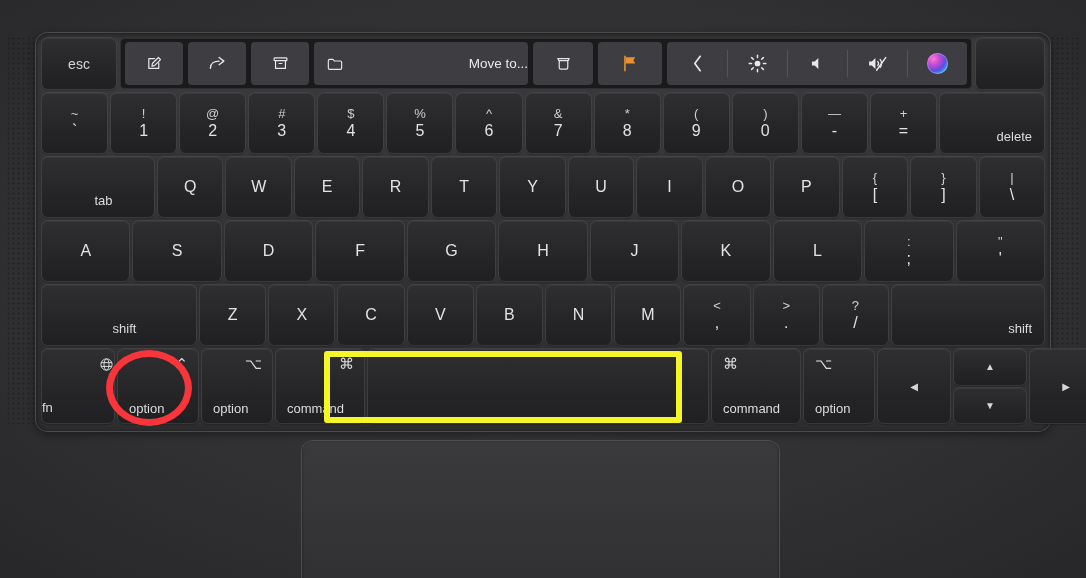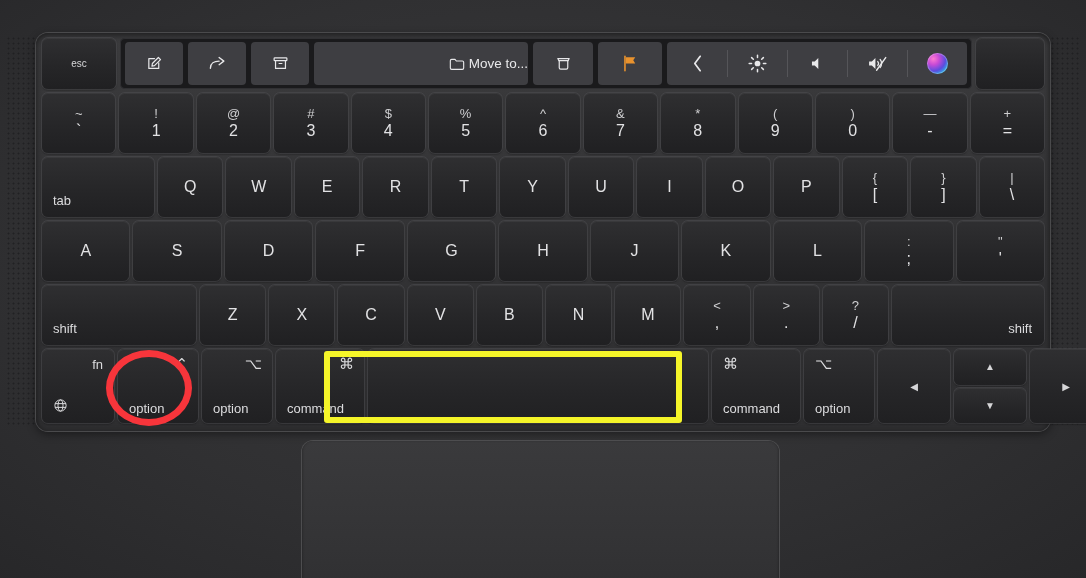--- a/index.html
+++ b/index.html
@@ -93,21 +93,21 @@
     color: #cfcfd1;
   }
   .key .bot {
     font-size: 16px;
     line-height: 1;
     color: #e2e2e4;
   }
 
   
   .key.corner {
-    justify-content: flex-start;
+    justify-content: center;
     align-items: flex-end;
     padding: 0 0 9px 11px;
     font-size: 13px;
     color: #dcdcde;
   }
   .key.corner-right {
     justify-content: flex-end;
     align-items: flex-end;
     padding: 0 12px 9px 0;
     font-size: 13px;
@@ -132,21 +132,21 @@
     height: 100%;
     display: flex;
     align-items: center;
     justify-content: center;
     color: #e8e8ea;
     font-size: 13px;
   }
   .tb-icon { flex: 0 0 58px; }
   .tb-moveto {
     flex: 1 1 auto;
-    justify-content: flex-end;
+    justify-content: space-between;
     padding-left: 13px;
     gap: 4px;
     font-size: 13.5px;
   }
   .tb-trash { flex: 0 0 60px; }
   .tb-flag  { flex: 0 0 64px; }
   .tb-group {
     flex: 0 0 300px;
     background: #3e3e42;
     border-radius: 4px;
@@ -205,21 +205,21 @@
   .caps-dot {
     position: absolute;
     left: 11px; top: 10px;
     width: 5px; height: 5px;
     border-radius: 50%;
     background: #cfcfd1;
   }
 
   
   #key-fn {
-    flex-direction: column;
+    flex-direction: row;
     justify-content: space-between;
     align-items: flex-start;
     padding: 8px 0 8px 0;
   }
   #key-fn .fn-top {
     align-self: flex-end;
     padding-right: 11px;
     font-size: 13px;
     color: #dcdcde;
   }
@@ -312,21 +312,21 @@
 <div id="stage">
 
   <div class="grille left"></div>
   <div class="grille right"></div>
 
   <div id="keyboard">
 
     <div class="krow" id="row-touchbar">
 
       <div class="key" id="esc-key">
-        <span class="corner-esc" style="font-size:10px;text-align:right;">esc</span>
+        <span class="corner-esc" style="font-size:14px;text-align:right;">esc</span>
       </div>
 
       <div id="touchbar">
 
         <div class="tb-btn tb-icon">
           <svg width="17" height="17" viewBox="0 0 24 24" fill="none" stroke="#e8e8ea" stroke-width="1.7" stroke-linecap="round" stroke-linejoin="round">
             <path d="M4 5h8M4 5v14h14v-8"></path>
               <path d="M17.5 3.5l3 3L12 15l-3.6.6L9 12z"></path>
           </svg>
         </div>
@@ -456,20 +456,23 @@
         <span class="bot">0</span>
       </div>
       <div class="key dual">
         <span class="top">—</span>
         <span class="bot">-</span>
       </div>
       <div class="key dual">
         <span class="top">+</span>
         <span class="bot">=</span>
       </div>
+      <div class="key corner-right" id="key-delete">
+        <span>delete</span>
+      </div>
     </div>
 
     <div class="krow" id="row-tab">
       <div class="key corner" id="key-tab">
         <span>tab</span>
       </div>
       <div class="key">
           <span class="bot">Q</span>
         </div>
       <div class="key">

